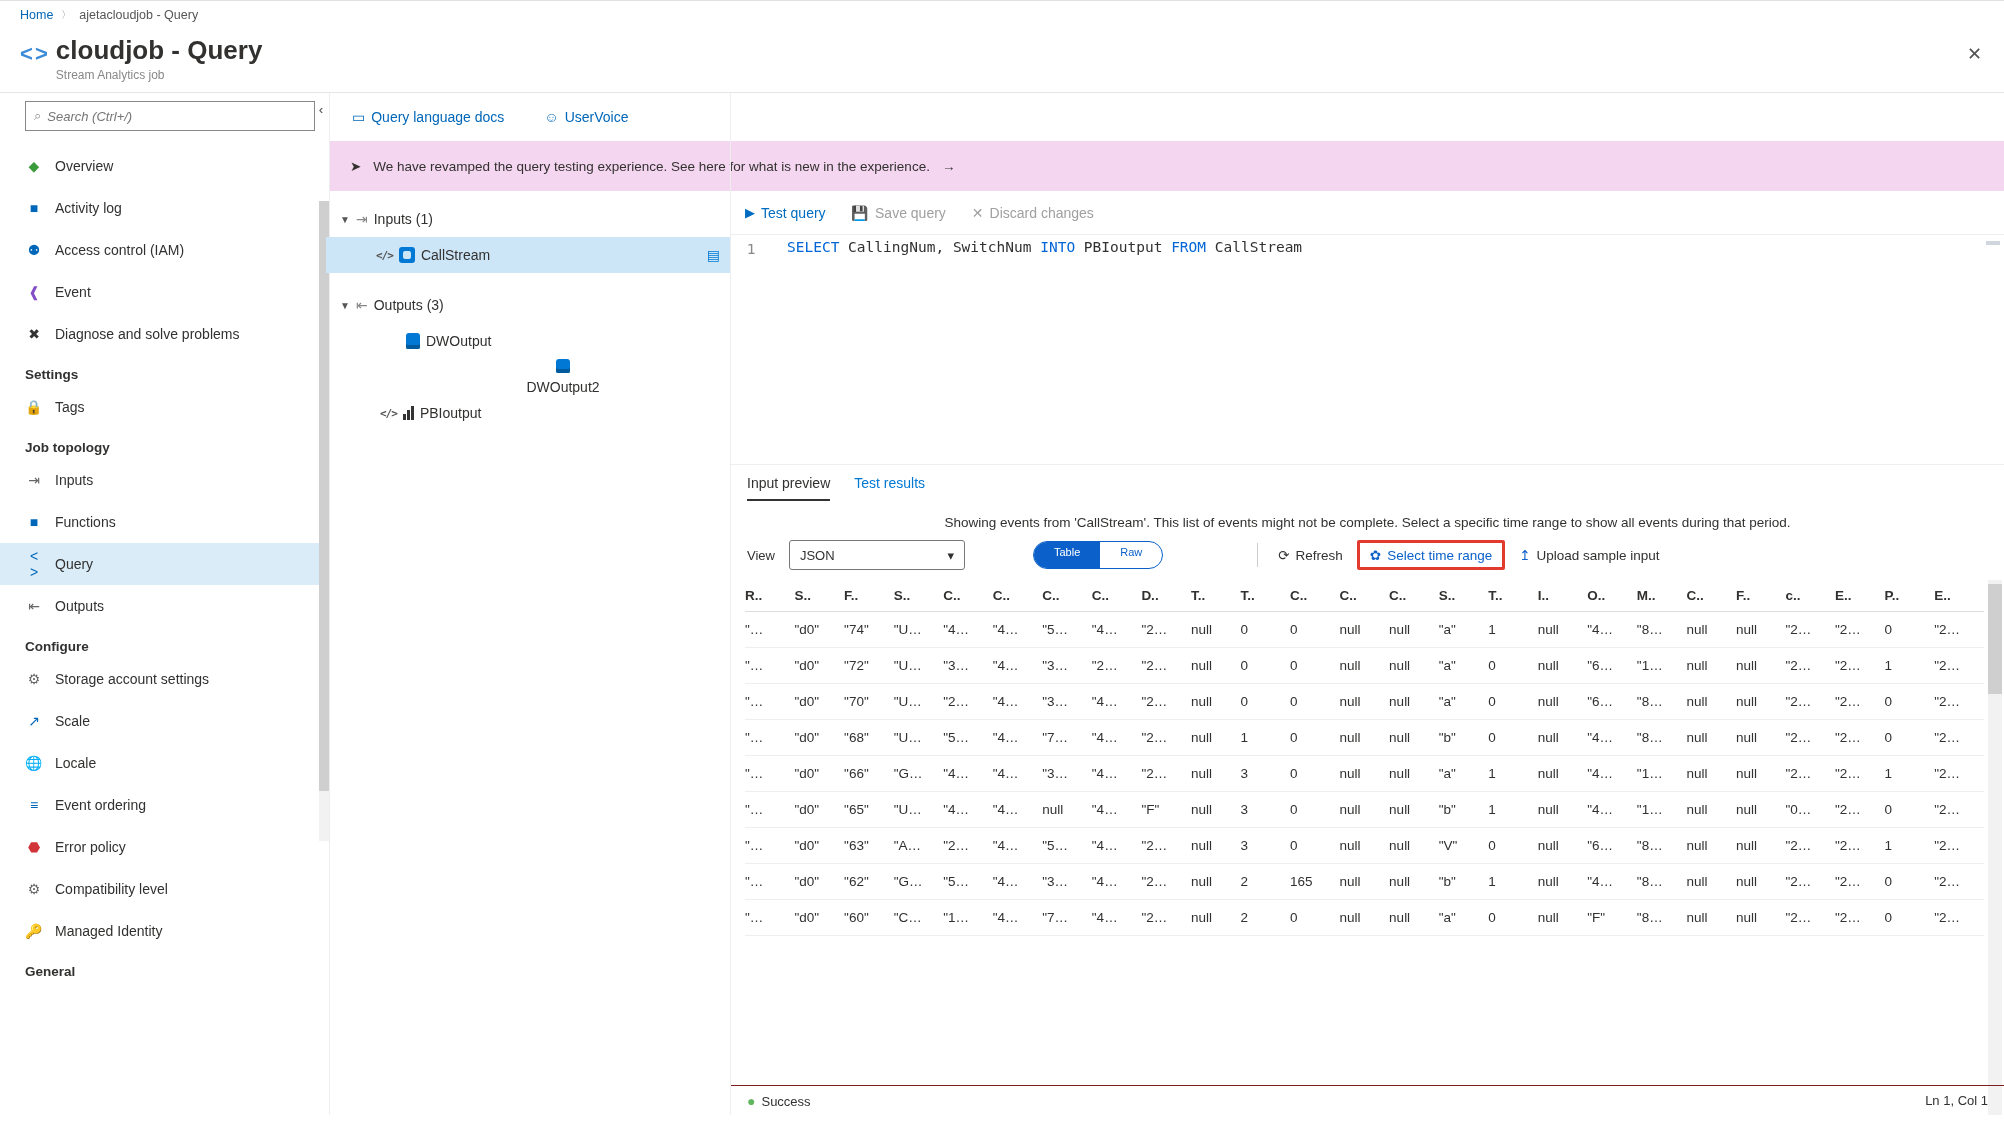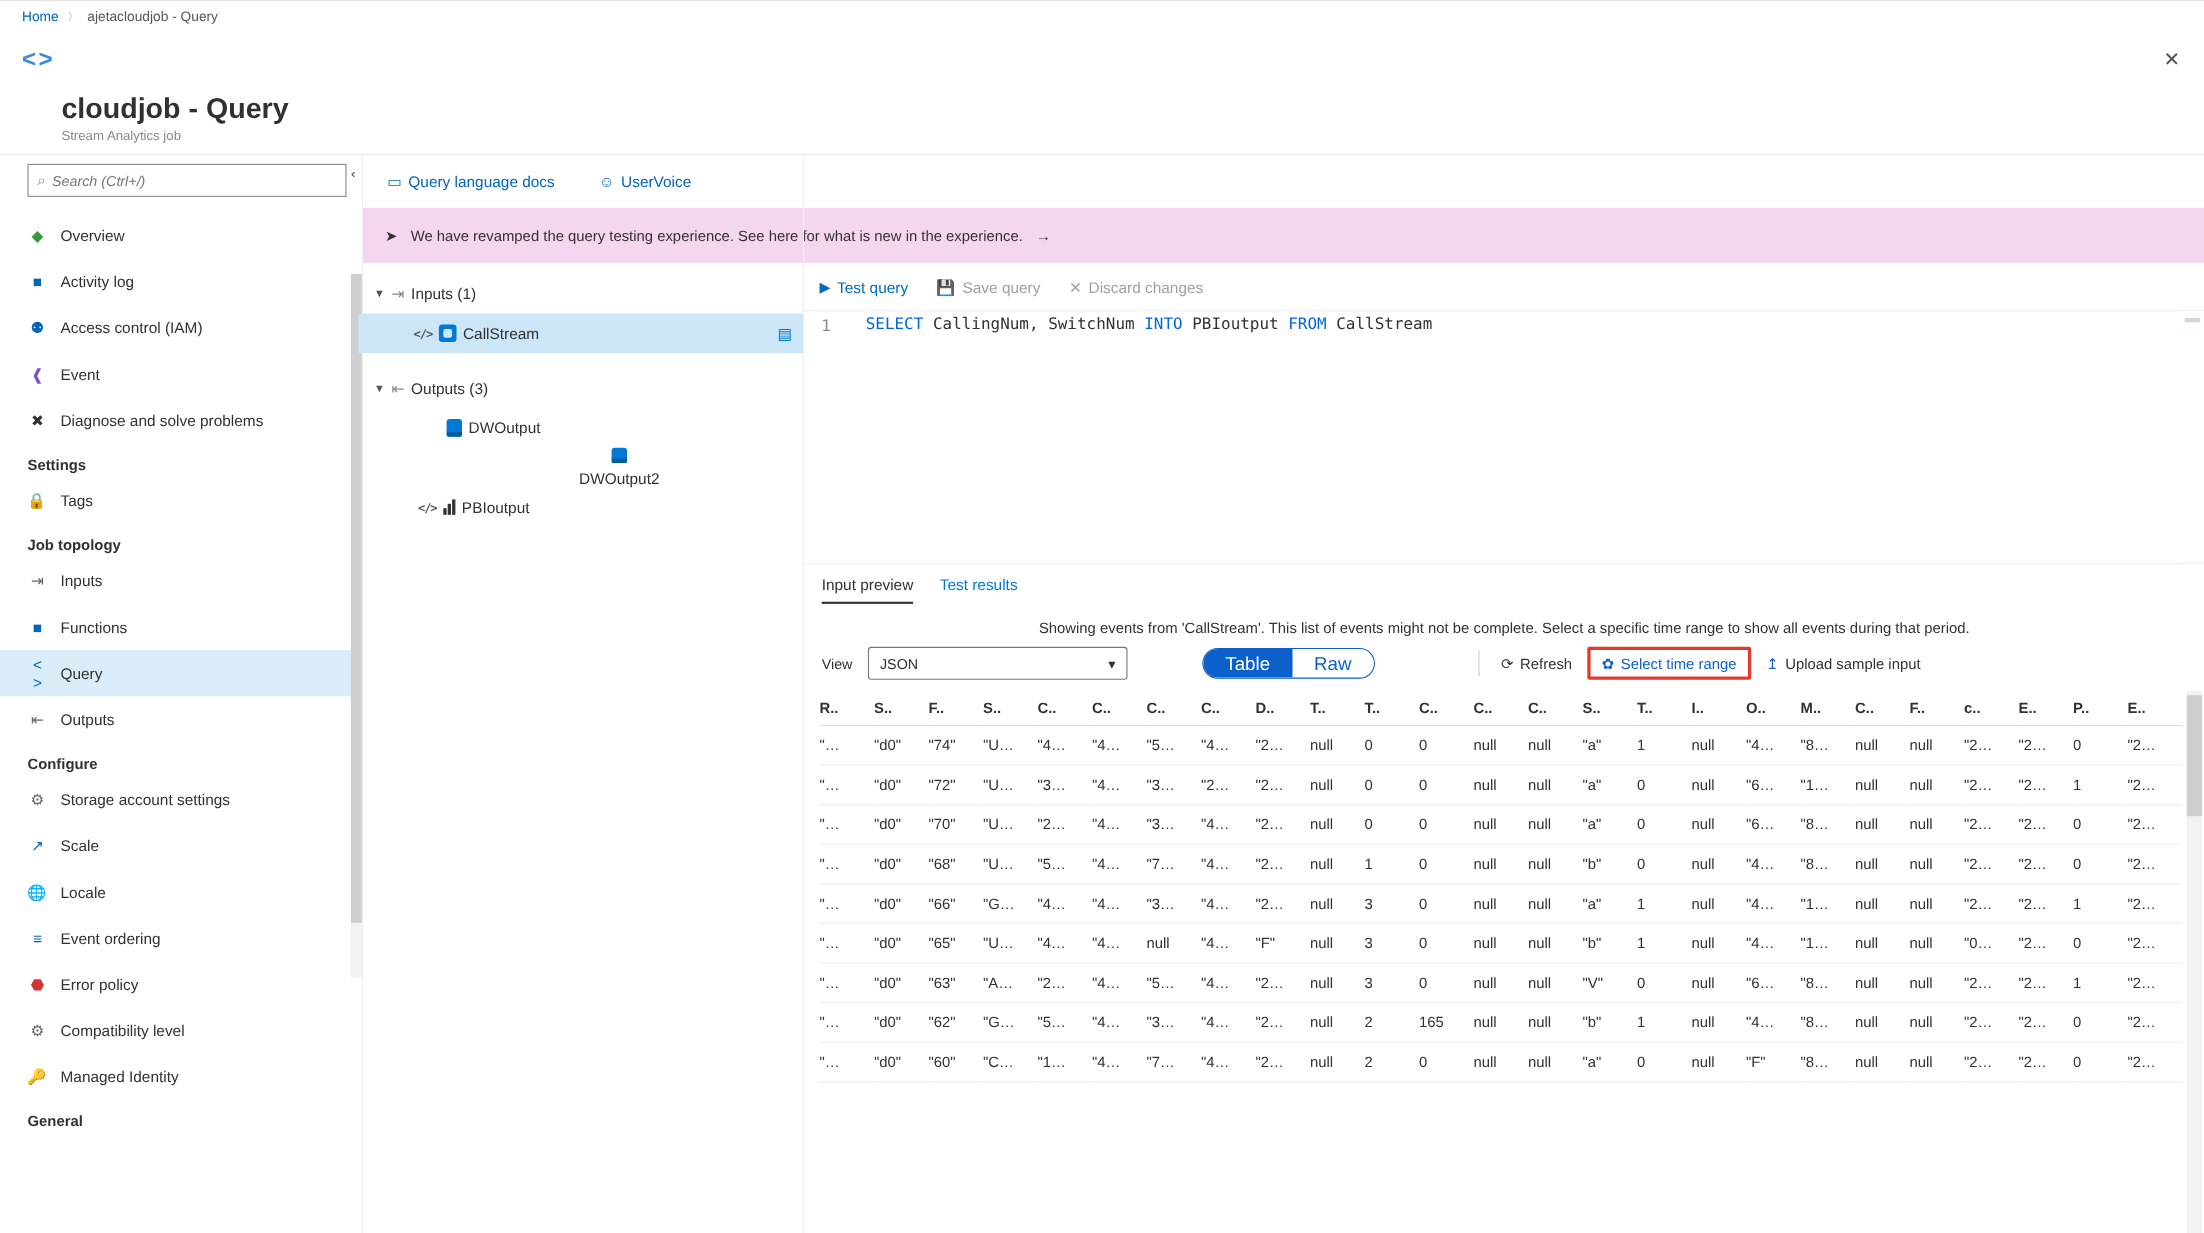--- a/index.html
+++ b/index.html
@@ -8,21 +8,21 @@
 
   
   .breadcrumb { display: flex; align-items: center; height: 28px; padding: 0 20px; gap: 8px; font-size: 12.5px; }
   .breadcrumb a { color: #0066b8; }
   .breadcrumb .chev { color: #888; font-size: 10px; }
   .breadcrumb .cur { color: #555; }
 
   
   .titlebar { display: flex; align-items: flex-start; padding: 6px 20px 10px 20px; border-bottom: 1px solid #e6e6e6; position: relative; }
   .titlebar .glyphs { color: #3b8bd8; font-weight: 700; font-size: 22px; margin-right: 10px; margin-top: 6px; letter-spacing: -2px; }
-  .titlebar h1 { font-size: 26px; font-weight: 600; margin-top: 48px; }
+  .titlebar h1 { font-size: 26px; font-weight: 600; }
   .titlebar .sub { font-size: 12px; color: #888; margin-top: 2px; }
   .titlebar .close { position: absolute; right: 22px; top: 14px; font-size: 18px; color: #555; cursor: pointer; }
 
   
   .main { display: flex; height: calc(100% - 28px - 70px); position: relative; }
   .sidebar { width: 330px; border-right: 1px solid #eee; padding: 8px 10px 0 25px; overflow-y: auto; position: relative; }
   .collapse-chevs { position: absolute; top: 10px; right: 10px; font-size: 12px; color: #666; letter-spacing: -4px; cursor: pointer; }
   .search { display: flex; align-items: center; border: 1px solid #888; height: 30px; padding: 0 8px; margin-bottom: 14px; width: 290px; }
   .search .sicon { color: #888; margin-right: 6px; font-size: 13px; }
   .search input { border: none; outline: none; font-style: italic; color: #888; font-size: 13px; width: 100%; }
@@ -71,23 +71,23 @@
   .kw { color: #0066d6; }
   .minimap { position:absolute; right:0; top:0; width:22px; height:100%; background:#fff; }
   .minimap .mm{ height:4px; margin:6px 4px; background:#d0d6de;}
 
   .tabs { display: flex; gap: 24px; padding: 10px 0 0 16px; font-size: 14px; }
   .tabs .tab { padding-bottom: 8px; cursor: pointer; }
   .tabs .tab.active { border-bottom: 2px solid #333; font-weight: 500; }
   .tabs .tab.inactive { color: #0078d4; }
   .preview-desc { padding: 14px 16px 10px 16px; font-size: 13.5px; text-align: center; }
   .view-row { display: flex; align-items: center; padding: 0 16px 10px 16px; gap: 14px; }
-  .view-row .select { border:1px solid #777; width:236px; height:30px; display:flex; align-items:center; justify-content:space-between; padding:0 10px; border-radius:3px; font-size:13px; cursor:pointer;}
+  .view-row .select { border:1px solid #777; width:176px; height:30px; display:flex; align-items:center; justify-content:space-between; padding:0 10px; border-radius:3px; font-size:13px; cursor:pointer;}
   .pill { display:flex; border:1px solid #0b61c9; border-radius:16px; overflow:hidden; height:28px; }
-  .pill div { padding: 4px 20px; font-size:17px; cursor:pointer; }
+  .pill div { padding: 4px 20px; font-size:11px; cursor:pointer; }
   .pill .on { background:#0b61c9; color:#fff; }
   .pill .off{ color:#0b61c9; }
   .vr { width:1px; height:24px; background:#ccc; margin:0 6px;}
   .rtool { display:flex; align-items:center; gap:6px; font-size:13.5px; cursor:pointer; }
   .rtool.blue { color:#0b61c9; }
   .hl-box { border: 3px solid #e23a2e; padding: 4px 10px; border-radius:2px; }
 
   .table-wrap { position:relative; flex:1; overflow:hidden; padding:0 20px 0 14px; }
   table { width: 100%; border-collapse: collapse; font-size: 13.5px; table-layout: fixed;}
   th { font-weight:700; text-align:left; padding: 8px 0; border-bottom:1px solid #ddd; white-space:nowrap; overflow:hidden; }

